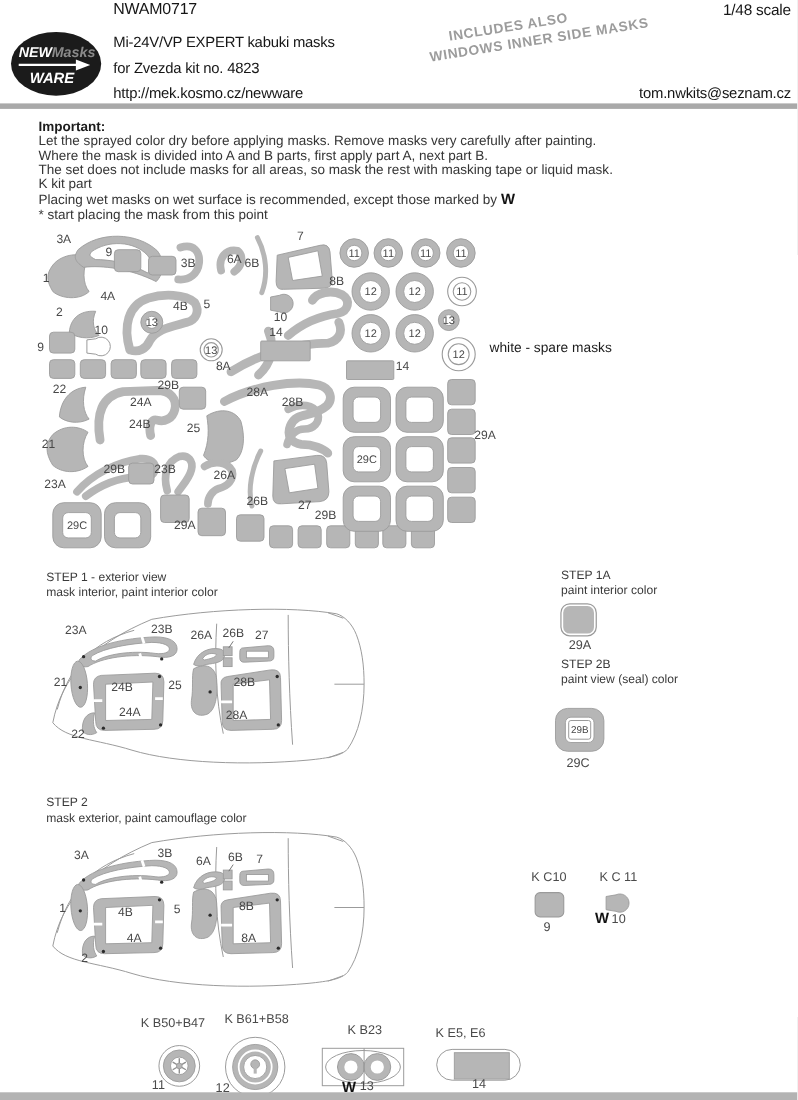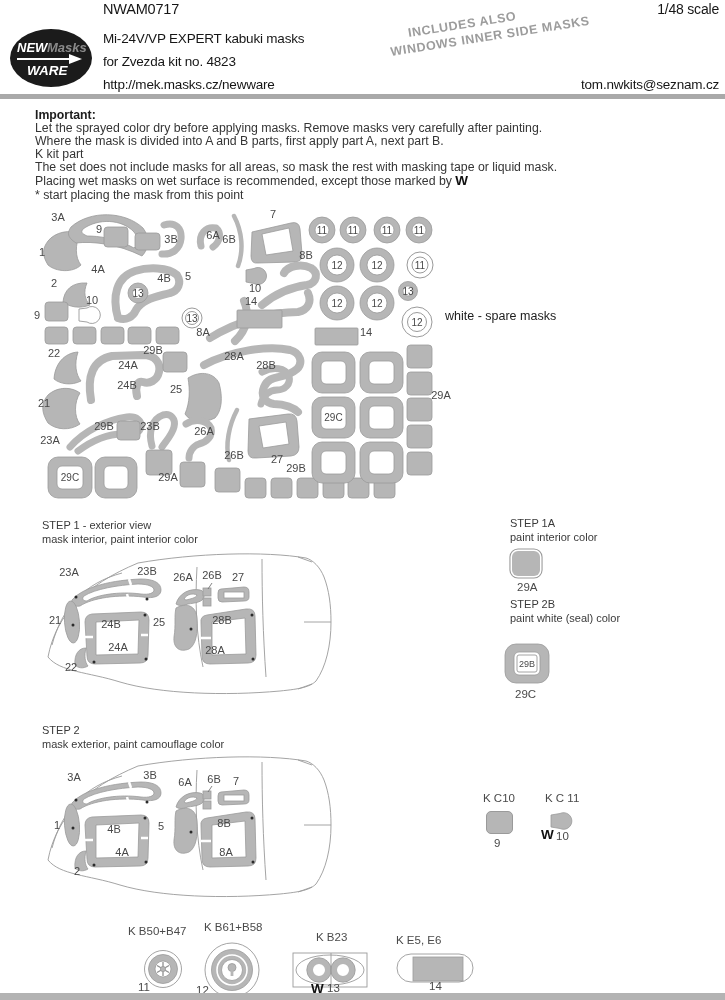--- a/index.html
+++ b/index.html
@@ -45,38 +45,38 @@
     <text class="logo" x="8" y="24" font-size="13">NEW</text>
     <text class="logogray" x="38" y="24" font-size="13">Masks</text>
     <line x1="8" y1="31" x2="62" y2="31" stroke="#ffffff" stroke-width="2"></line>
     <polygon points="60,26 73,31 60,36" fill="#ffffff"></polygon>
     <text class="logo" x="18" y="47" font-size="13.5">WARE</text>
   </svg>
 
   <div class="abs b hline" style="left:103px;top:2px;font-size:14.5px">NWAM0717</div>
   <div class="abs b hline" style="left:103px;top:31px">Mi-24V/VP EXPERT kabuki masks</div>
   <div class="abs b hline" style="left:103px;top:54px">for Zvezda kit no. 4823</div>
-  <div class="abs b hline" style="left:103px;top:77px">http://mek.masks.cz/newware</div>
+  <div class="abs b hline" style="left:103px;top:77px">http://mek.kosmo.cz/newware</div>
 
   <div class="abs rot" style="left:392px;top:28px">
     <div style="margin-left:20px">INCLUDES ALSO</div>
     <div>WINDOWS INNER SIDE MASKS</div>
   </div>
 
   <div class="abs b hline" style="right:6px;top:2px;font-size:14px">1/48 scale</div>
   <div class="abs b hline" style="right:6px;top:77px">tom.nwkits@seznam.cz</div>
 
   <div class="abs divbar" style="left:0;top:94px;width:725px;height:5px"></div>
 
   <div class="abs imp" style="left:35px;top:109px;width:660px">
     <div class="h">Important:</div>
     <div>Let the sprayed color dry before applying masks. Remove masks very carefully after painting.</div>
     <div>Where the mask is divided into A and B parts, first apply part A, next part B.</div>
+    <div>The set does not include masks for all areas, so mask the rest with masking tape or liquid mask.</div>
     <div>K kit part</div>
-    <div>The set does not include masks for all areas, so mask the rest with masking tape or liquid mask.</div>
     <div><span>Placing wet masks on wet surface is recommended, except those marked by</span> <span class="wmark">W</span></div>
     <div>*  start placing the mask from this point</div>
   </div>
 
   <svg id="sheet-svg" class="abs" style="left:30px;top:205px" width="450" height="300">
     <g id="sheet-shapes">
       <path class="mask" d="M18,36 C25,27 40,24 50,29 C45,39 45,53 51,60 C43,68 26,67 18,60 C12,50 12,44 18,36 Z"></path>
       <path class="mask" d="M33,97 C34,85 42,77 57,78 C53,87 55,95 60,100 C50,104 39,102 33,97 Z"></path>
       <path class="mask" d="M41,22 C60,5 95,6 113,23 C120,32 119,44 112,51 C88,39 63,36 46,38 C37,32 37,28 41,22 Z"></path>
       <path class="hole" d="M53,24 C68,13 92,14 104,27 C109,33 108,40 104,43 C86,33 68,31 57,31 C51,28 51,27 53,24 Z"></path>
@@ -290,21 +290,21 @@
   <div class="abs steptitle" style="left:510px;top:517px">
     <div>STEP 1A</div>
     <div>paint interior color</div>
   </div>
   <div class="abs" style="left:512px;top:551px;width:28px;height:25px;background:#b6b6b6;border-radius:6px;
        box-shadow:0 0 0 1.5px #ffffff, 0 0 0 2.6px #9a9a9a"></div>
   <div class="abs num" style="left:517px;top:581px">29A</div>
 
   <div class="abs steptitle" style="left:510px;top:598px">
     <div>STEP 2B</div>
-    <div>paint white (seal) color</div>
+    <div>paint view (seal) color</div>
   </div>
   <svg class="abs" style="left:503px;top:642px" width="52" height="44">
     <rect class="mask" x="2" y="2" width="44" height="39" rx="11"></rect>
     <rect class="hole" x="11" y="10" width="26" height="23" rx="5"></rect>
     <rect class="oln" x="14" y="13" width="20" height="17" rx="2"></rect>
     <text class="frm" x="24" y="24.5">29B</text>
   </svg>
   <div class="abs num" style="left:515px;top:688px">29C</div>
 
   <div class="abs steptitle" style="left:42px;top:724px">

